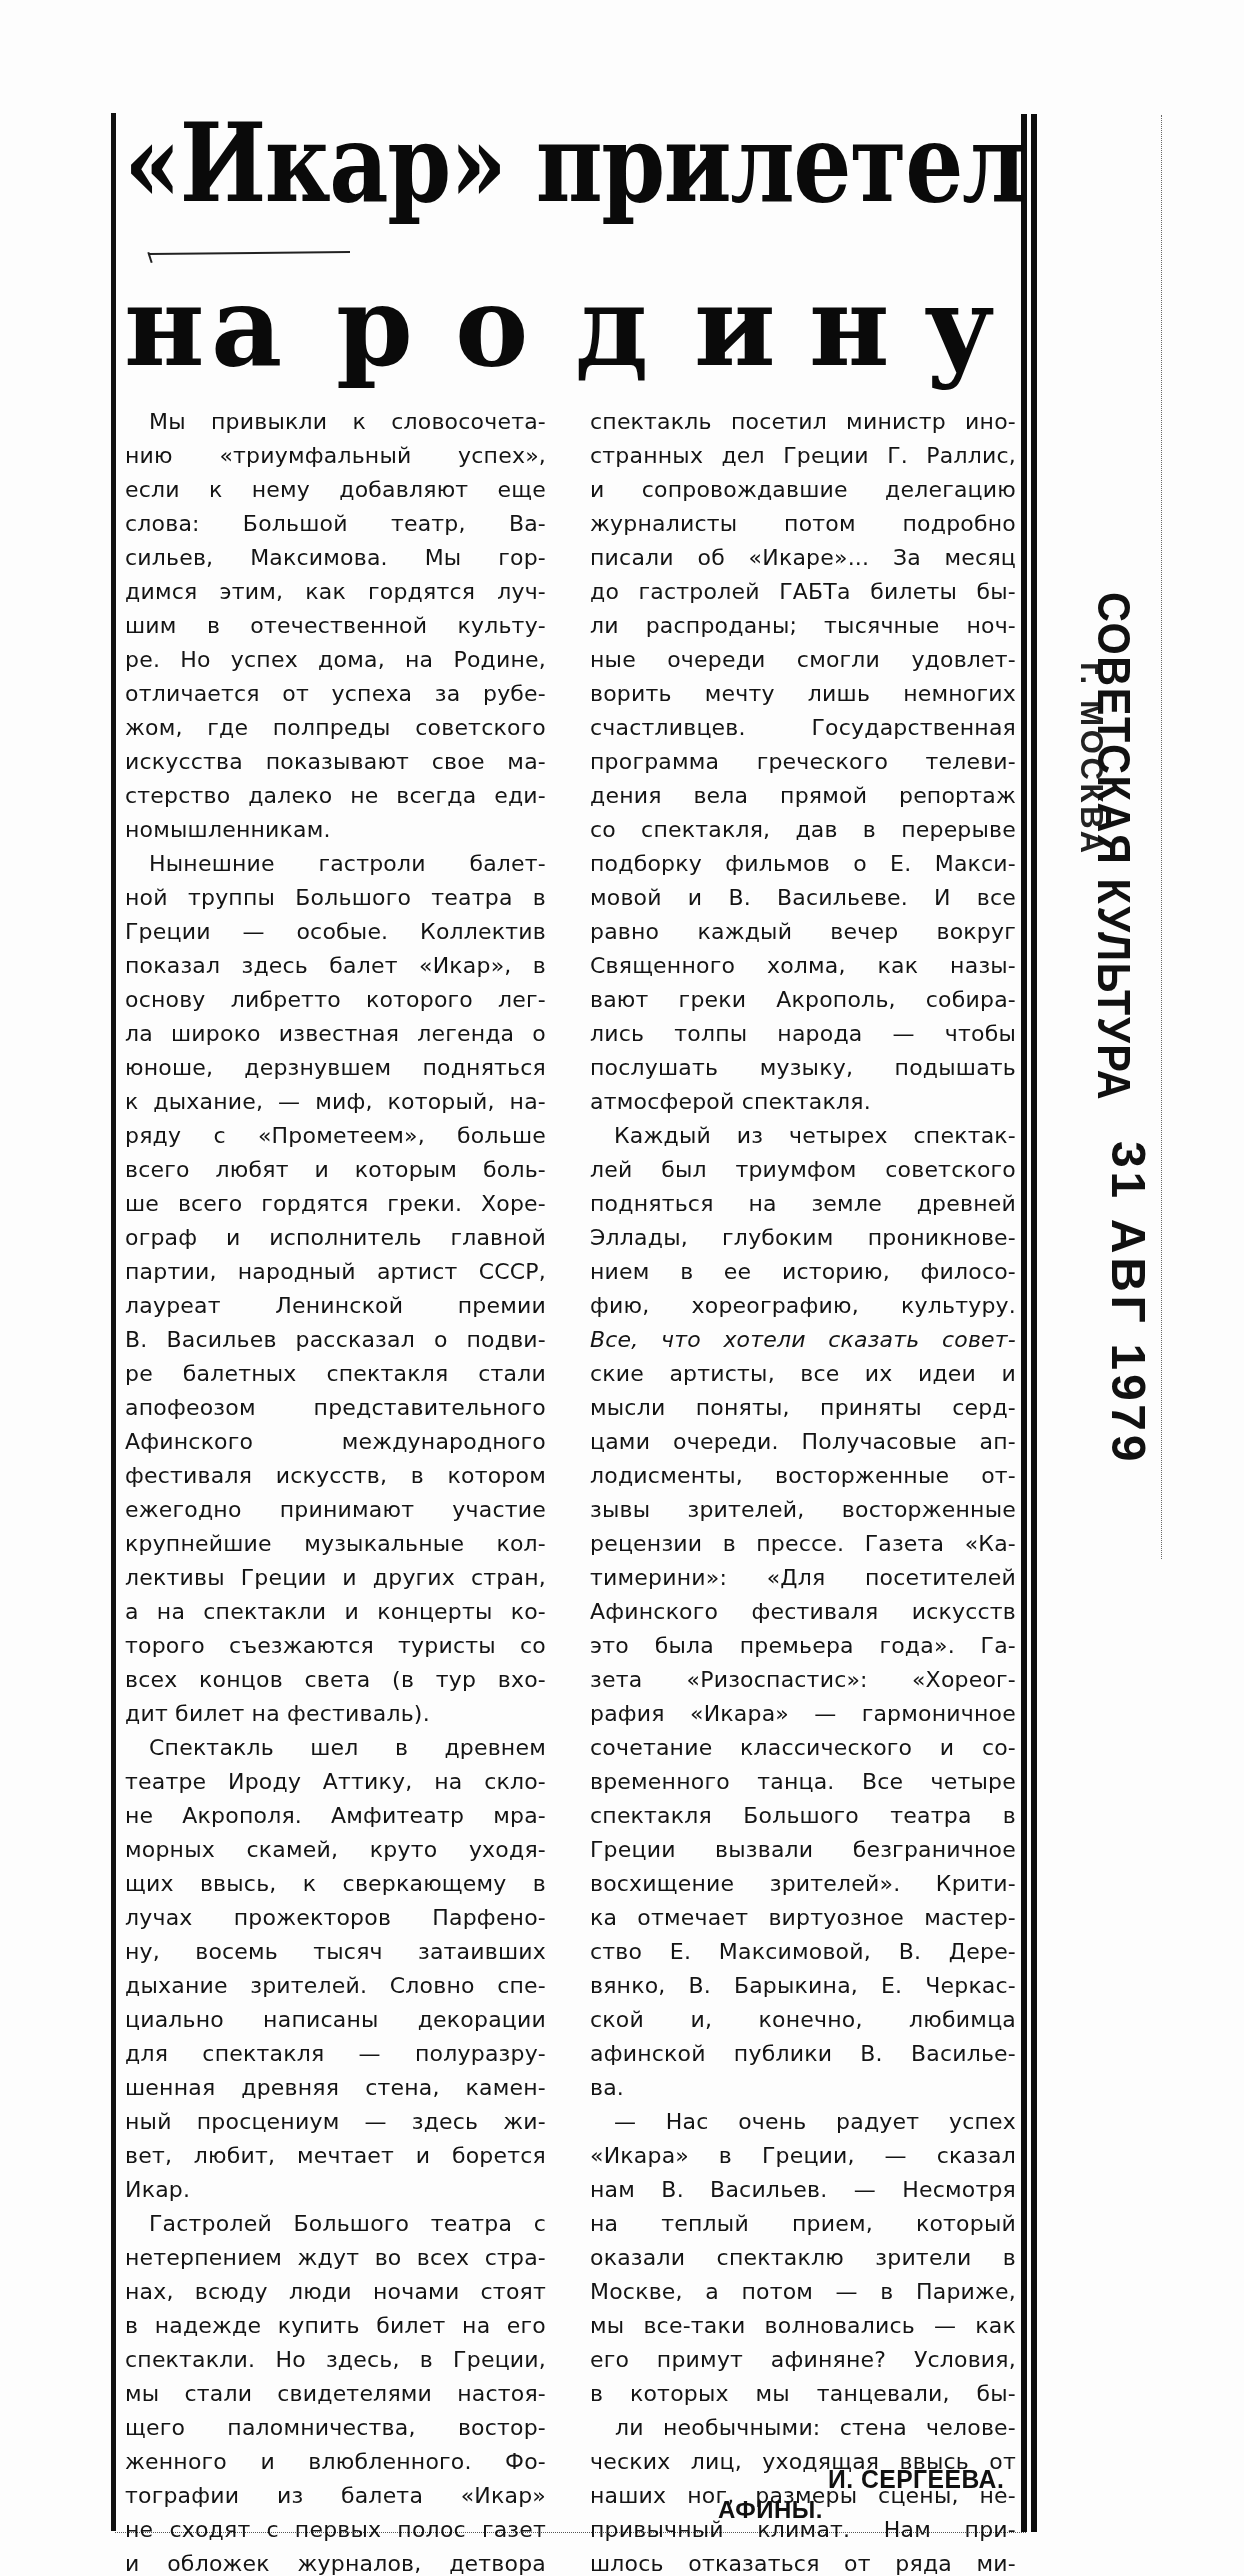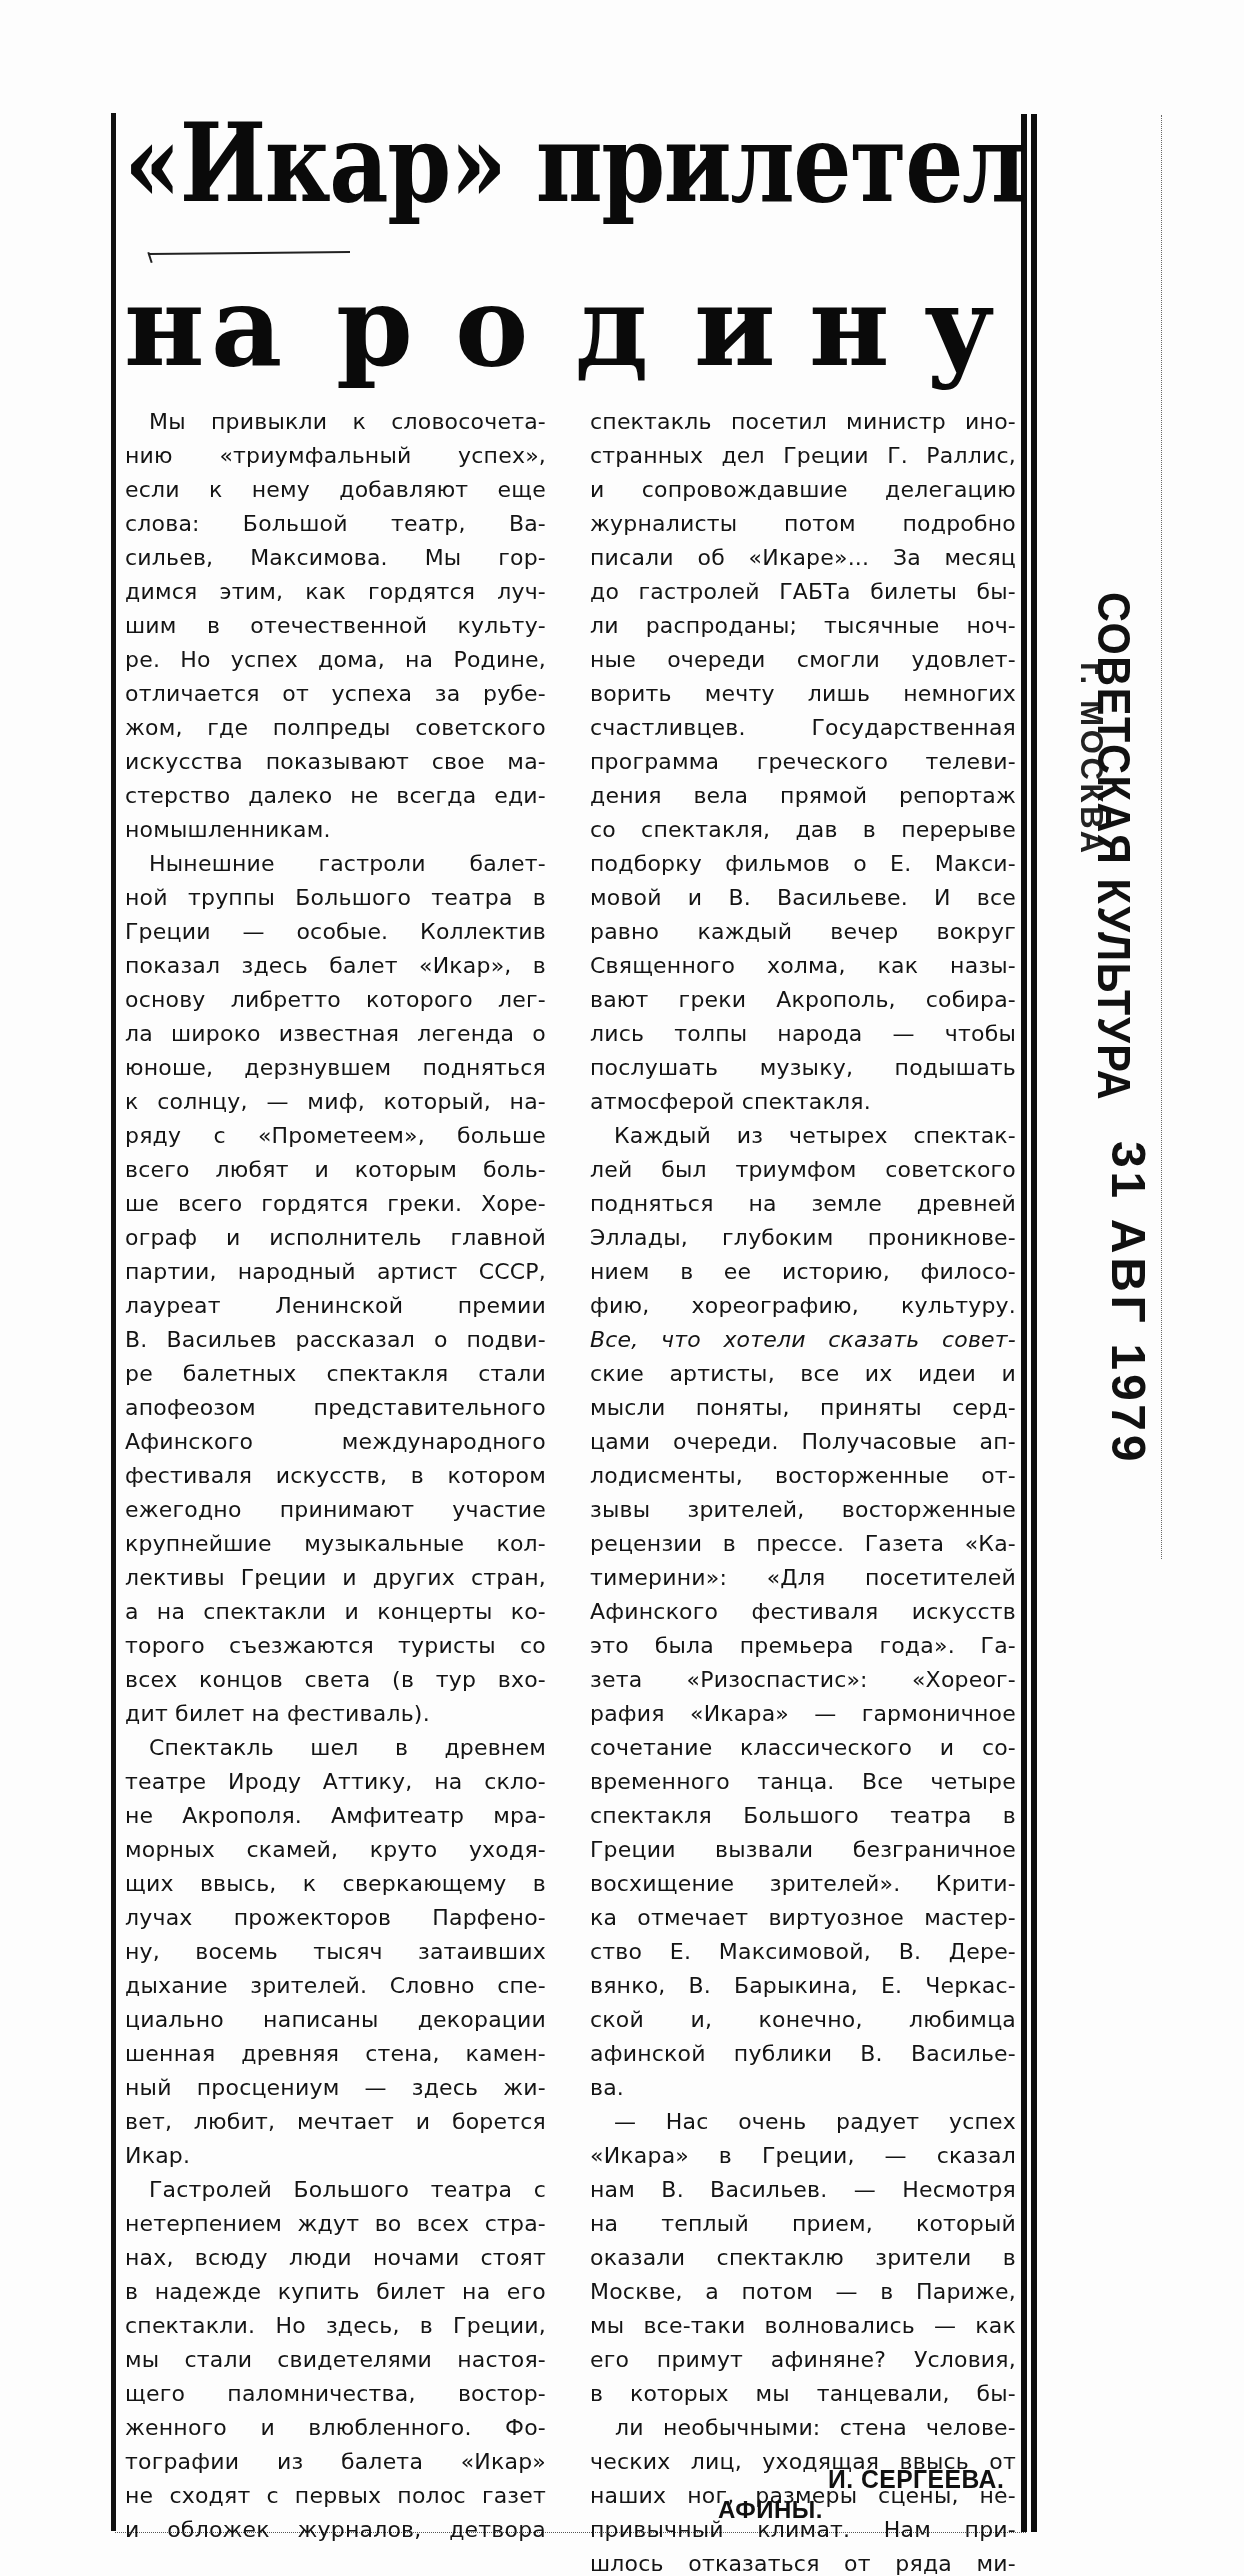--- a/index.html
+++ b/index.html
@@ -70,21 +70,21 @@
       <span class="line" style="white-space: nowrap;"><span style="word-spacing: 0px;">искусства показывают свое ма-</span></span>
       <span class="line" style="white-space: nowrap;"><span style="word-spacing: 0px;">стерство далеко не всегда еди-</span></span>
       <span class="line last" style="white-space: nowrap;"><span>номышленникам.</span></span>
       <span class="line indent" style="white-space: nowrap;"><span style="word-spacing: 0px;">Нынешние гастроли балет-</span></span>
       <span class="line" style="white-space: nowrap;"><span style="word-spacing: 0px;">ной труппы Большого театра в</span></span>
       <span class="line" style="white-space: nowrap;"><span style="word-spacing: 0px;">Греции — особые. Коллектив</span></span>
       <span class="line" style="white-space: nowrap;"><span style="word-spacing: 0px;">показал здесь балет «Икар», в</span></span>
       <span class="line" style="white-space: nowrap;"><span style="word-spacing: 0px;">основу либретто которого лег-</span></span>
       <span class="line" style="white-space: nowrap;"><span style="word-spacing: 0px;">ла широко известная легенда о</span></span>
       <span class="line" style="white-space: nowrap;"><span style="word-spacing: 0px;">юноше, дерзнувшем подняться</span></span>
-      <span class="line" style="white-space: nowrap;"><span style="word-spacing: 0px;">к солнцу, — миф, который, на-</span></span>
+      <span class="line" style="white-space: nowrap;"><span style="word-spacing: 0px;">к дыхание, — миф, который, на-</span></span>
       <span class="line" style="white-space: nowrap;"><span style="word-spacing: 0px;">ряду с «Прометеем», больше</span></span>
       <span class="line" style="white-space: nowrap;"><span style="word-spacing: 0px;">всего любят и которым боль-</span></span>
       <span class="line" style="white-space: nowrap;"><span style="word-spacing: 0px;">ше всего гордятся греки. Хоре-</span></span>
       <span class="line" style="white-space: nowrap;"><span style="word-spacing: 0px;">ограф и исполнитель главной</span></span>
       <span class="line" style="white-space: nowrap;"><span style="word-spacing: 0px;">партии, народный артист СССР,</span></span>
       <span class="line" style="white-space: nowrap;"><span style="word-spacing: 0px;">лауреат Ленинской премии</span></span>
       <span class="line" style="white-space: nowrap;"><span style="word-spacing: 0px;">В. Васильев рассказал о подви-</span></span>
       <span class="line" style="white-space: nowrap;"><span style="word-spacing: 0px;">ре балетных спектакля стали</span></span>
       <span class="line" style="white-space: nowrap;"><span style="word-spacing: 0px;">апофеозом представительного</span></span>
       <span class="line" style="white-space: nowrap;"><span style="word-spacing: 0px;">Афинского международного</span></span>
@@ -98,20 +98,21 @@
       <span class="line last" style="white-space: nowrap;"><span>дит билет на фестиваль).</span></span>
       <span class="line indent" style="white-space: nowrap;"><span style="word-spacing: 0px;">Спектакль шел в древнем</span></span>
       <span class="line" style="white-space: nowrap;"><span style="word-spacing: 0px;">театре Ироду Аттику, на скло-</span></span>
       <span class="line" style="white-space: nowrap;"><span style="word-spacing: 0px;">не Акрополя. Амфитеатр мра-</span></span>
       <span class="line" style="white-space: nowrap;"><span style="word-spacing: 0px;">морных скамей, круто уходя-</span></span>
       <span class="line" style="white-space: nowrap;"><span style="word-spacing: 0px;">щих ввысь, к сверкающему в</span></span>
       <span class="line" style="white-space: nowrap;"><span style="word-spacing: 0px;">лучах прожекторов Парфено-</span></span>
       <span class="line" style="white-space: nowrap;"><span style="word-spacing: 0px;">ну, восемь тысяч затаивших</span></span>
       <span class="line" style="white-space: nowrap;"><span style="word-spacing: 0px;">дыхание зрителей. Словно спе-</span></span>
       <span class="line" style="white-space: nowrap;"><span style="word-spacing: 0px;">циально написаны декорации</span></span>
+      <span class="line" style="white-space: nowrap;"><span style="word-spacing: 0px;">для спектакля — полуразру-</span></span>
       <span class="line" style="white-space: nowrap;"><span style="word-spacing: 0px;">шенная древняя стена, камен-</span></span>
       <span class="line" style="white-space: nowrap;"><span style="word-spacing: 0px;">ный просцениум — здесь жи-</span></span>
       <span class="line" style="white-space: nowrap;"><span style="word-spacing: 0px;">вет, любит, мечтает и борется</span></span>
       <span class="line last" style="white-space: nowrap;"><span>Икар.</span></span>
       <span class="line indent" style="white-space: nowrap;"><span style="word-spacing: 0px;">Гастролей Большого театра с</span></span>
       <span class="line" style="white-space: nowrap;"><span style="word-spacing: 0px;">нетерпением ждут во всех стра-</span></span>
       <span class="line" style="white-space: nowrap;"><span style="word-spacing: 0px;">нах, всюду люди ночами стоят</span></span>
       <span class="line" style="white-space: nowrap;"><span style="word-spacing: 0px;">в надежде купить билет на его</span></span>
       <span class="line" style="white-space: nowrap;"><span style="word-spacing: 0px;">спектакли. Но здесь, в Греции,</span></span>
       <span class="line" style="white-space: nowrap;"><span style="word-spacing: 0px;">мы стали свидетелями настоя-</span></span>

